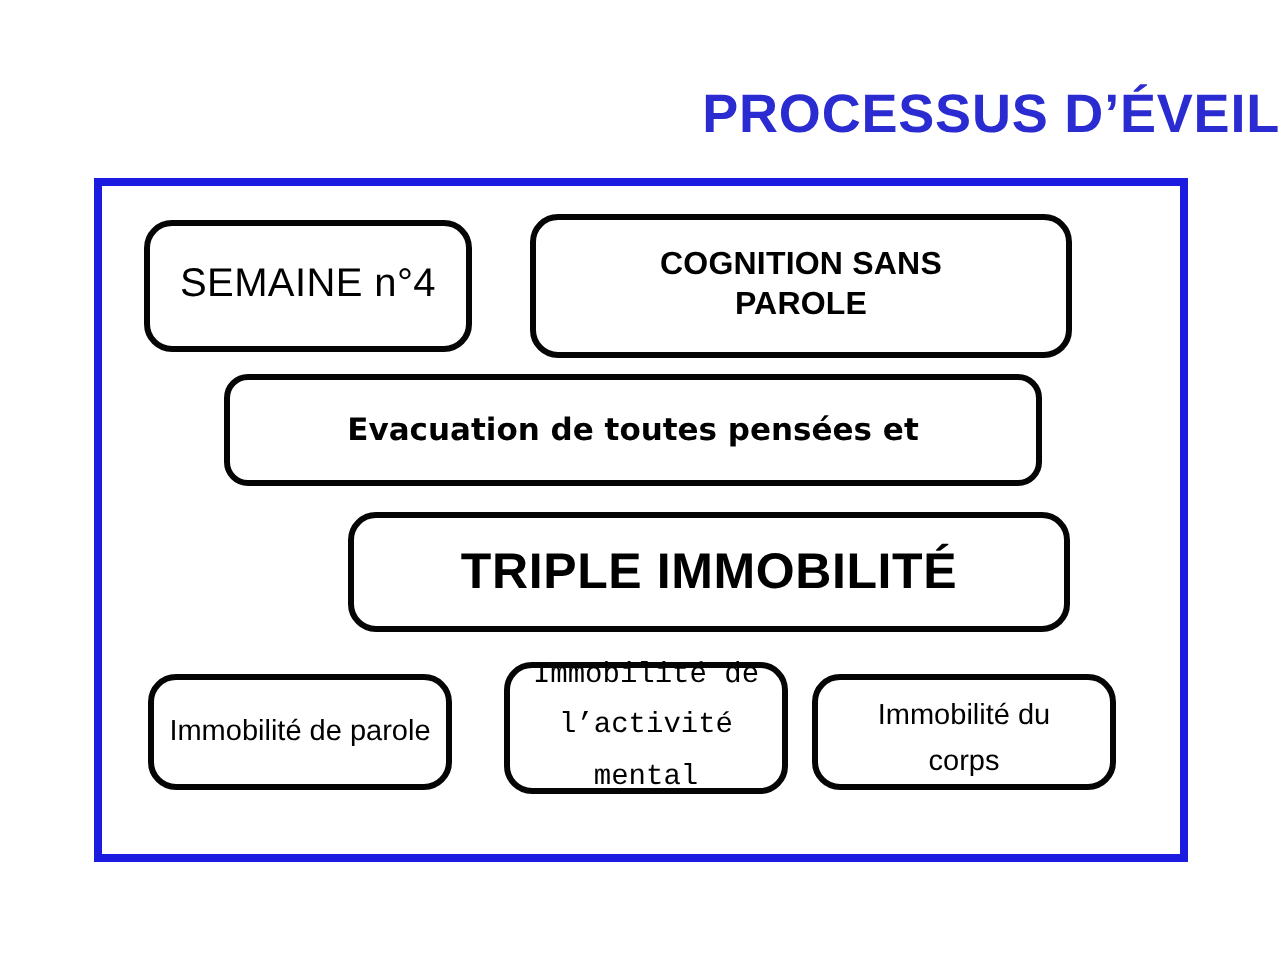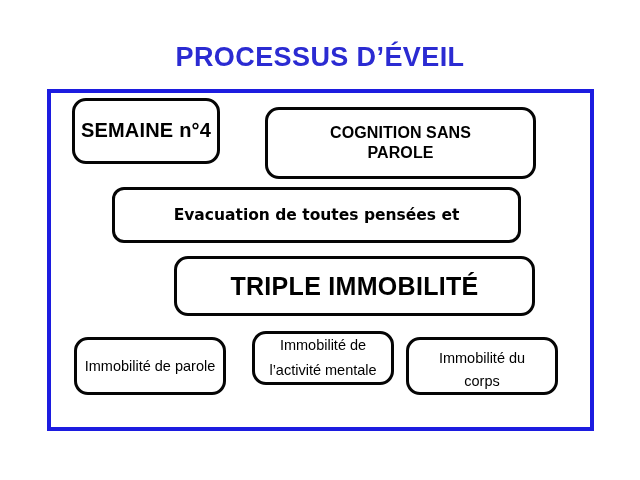--- a/index.html
+++ b/index.html
@@ -15,21 +15,21 @@
     font-family: "Liberation Sans", sans-serif;
     -webkit-font-smoothing: antialiased;
   }
 
   
   .slide-title {
     position: absolute;
     left: 0;
     top: 42px;
     width: 640px;
-    text-align: center;
+    text-align: right;
     font-family: "Liberation Sans", sans-serif;
     font-weight: bold;
     font-size: 27px;
     letter-spacing: 0.4px;
     color: #2b2bd2;
     white-space: nowrap;
   }
 
   
   .blue-frame {
@@ -53,22 +53,22 @@
     display: flex;
     align-items: center;
     justify-content: center;
     text-align: center;
     color: #000000;
     line-height: 1.16;
   }
 
   
   .node-semaine {
-    left: 72px;  top: 98px;  width: 148px;  height: 66px;
-    font-weight: bold;
+    left: 72px;  top: 110px;  width: 164px;  height: 66px;
+    font-weight: normal;
     font-size: 20px;
     letter-spacing: 0.2px;
   }
 
   .node-cognition {
     left: 265px; top: 107px;  width: 271px;  height: 72px;
     font-weight: bold;
     font-size: 16px;
     letter-spacing: 0.1px;
     line-height: 1.24;
@@ -102,25 +102,26 @@
     margin-left: 40px;
   }
 
   .node-parole {
     left: 74px;  top: 337px;  width: 152px;  height: 58px;
     font-size: 14.5px;
     font-weight: normal;
   }
 
   .node-mentale {
-    left: 252px; top: 331px;  width: 142px;  height: 54px;
+    left: 252px; top: 331px;  width: 142px;  height: 66px;
     font-size: 14.5px;
     font-weight: normal;
     line-height: 1.75;
     padding: 0 4px;
+    font-family: Liberation Mono, monospace;
   }
 
   .node-corps {
     left: 406px; top: 337px;  width: 152px;  height: 58px;
     font-size: 14.5px;
     font-weight: normal;
     line-height: 1.55;
     padding: 0 4px;
     align-items: flex-end;
   }
@@ -155,21 +156,21 @@
   <span class="txt">TRIPLE IMMOBILITÉ</span>
 </div>
 
 <div class="node node-parole">
   <span class="txt">Immobilité de parole</span>
 </div>
 
 <div class="node node-mentale">
   <div>
     <span class="txt">Immobilité de</span>
-    <span class="txt">l’activité mentale</span>
+    <span class="txt">l’activité mental</span>
   </div>
 </div>
 
 <div class="node node-corps">
   <div>
     <span class="txt">Immobilité du</span>
     <span class="txt">corps</span>
   </div>
 </div>
 

